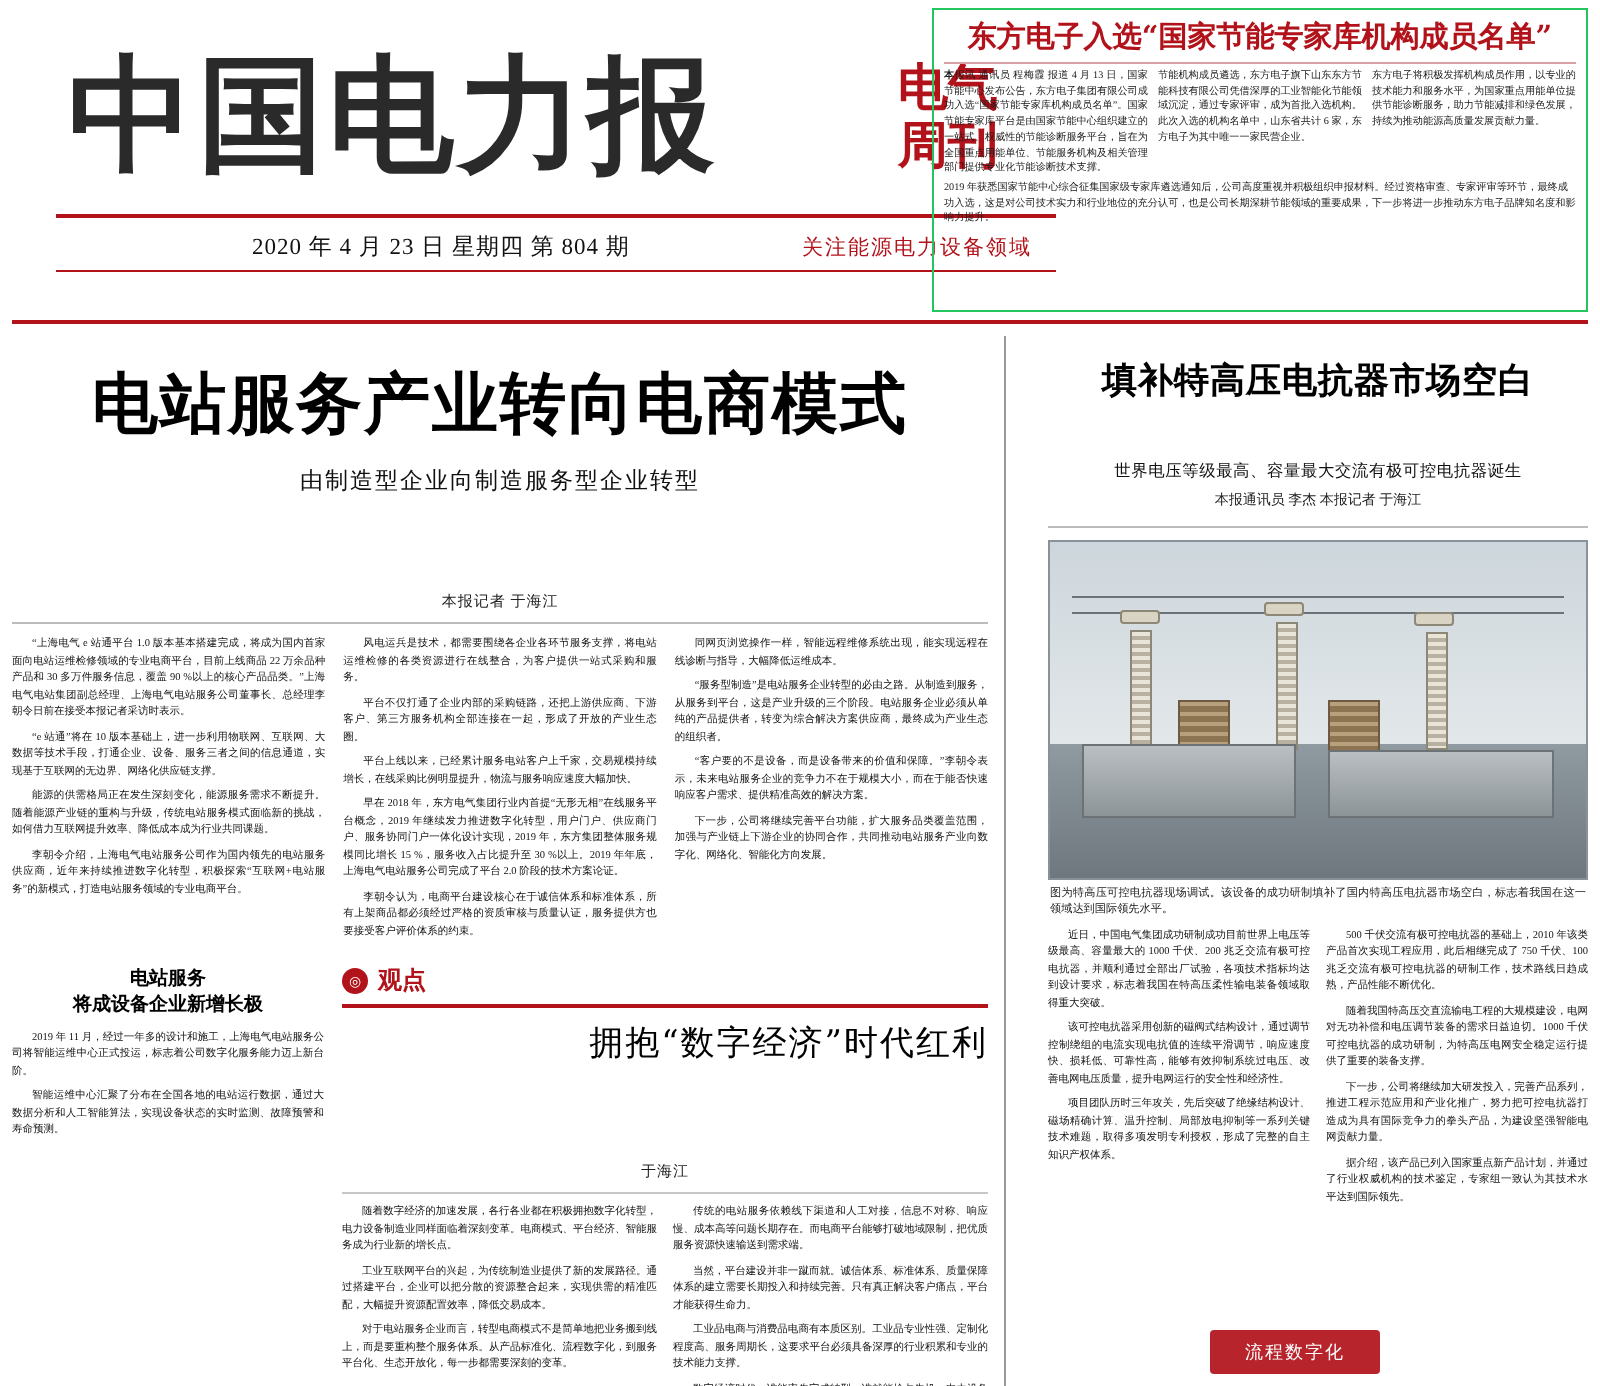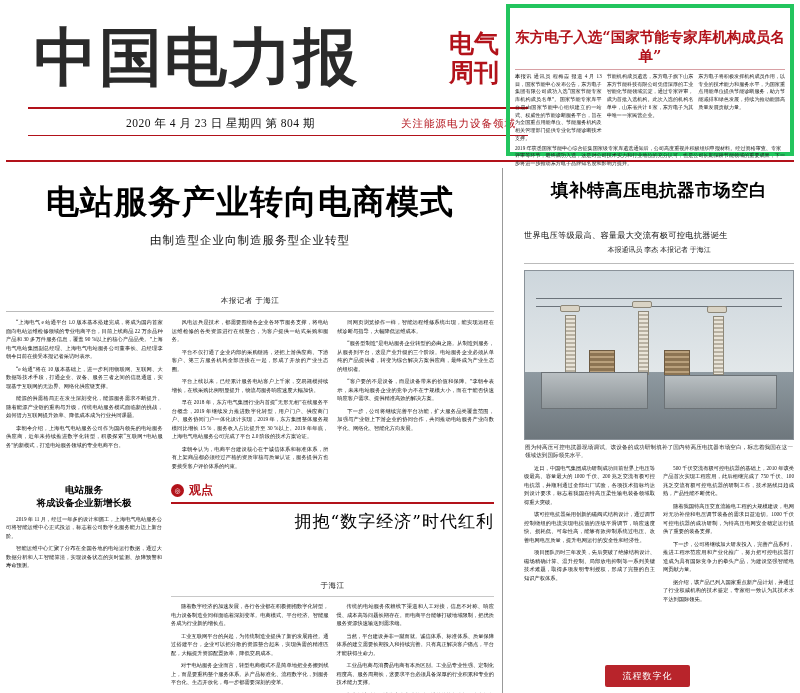--- a/index.html
+++ b/index.html
@@ -50,23 +50,23 @@
     font-size: 10.5px; color: #b2121a; letter-spacing: 1px;
   }
   .mh-rule2 {
     position: absolute; left: 22px; top: 131px; width: 500px; height: 1px;
     background: #b2121a;
   }
 
   
   .topbox {
     position: absolute; right: 6px; top: 4px;
-    width: 288px; height: 152px;
-    border: 4px solid #22c55e;
-    padding: 20px 5px;
+    width: 328px; height: 152px;
+    border: 1px solid #22c55e;
+    padding: 4px 5px;
   }
   .topbox-hd {
     text-align: center;
     font-family: "DejaVu Serif", serif;
     font-weight: bold;
     font-size: 14.5px;
     color: #b2121a;
     letter-spacing: 0px;
     padding-bottom: 3px;
     border-bottom: 1px solid #d8a0a4;
@@ -165,21 +165,21 @@
   .r-hd {
     font-family: "DejaVu Serif", serif;
     font-weight: bold;
     font-size: 17.5px;
     text-align: center;
     color: #000;
     letter-spacing: .5px;
     margin: 10px 0 5px;
   }
   .r-sub {
-    font-size: 8.2px; color: #111; letter-spacing: .3px;
+    font-size: 8.2px; text-align: center; color: #111; letter-spacing: .3px;
     margin-bottom: 4px;
     margin-top: 28px;
   }
   .r-byline { font-size: 7px; text-align: center; color: #222; margin-bottom: 8px; }
   .r-rule { height: 1px; background: #bbb; margin-bottom: 6px; }
 
   
   .photo {
     width: 100%; height: 170px; position: relative; overflow: hidden;
     background: linear-gradient(#cfd8de, #b9c3c9 45%, #9aa6ad);

